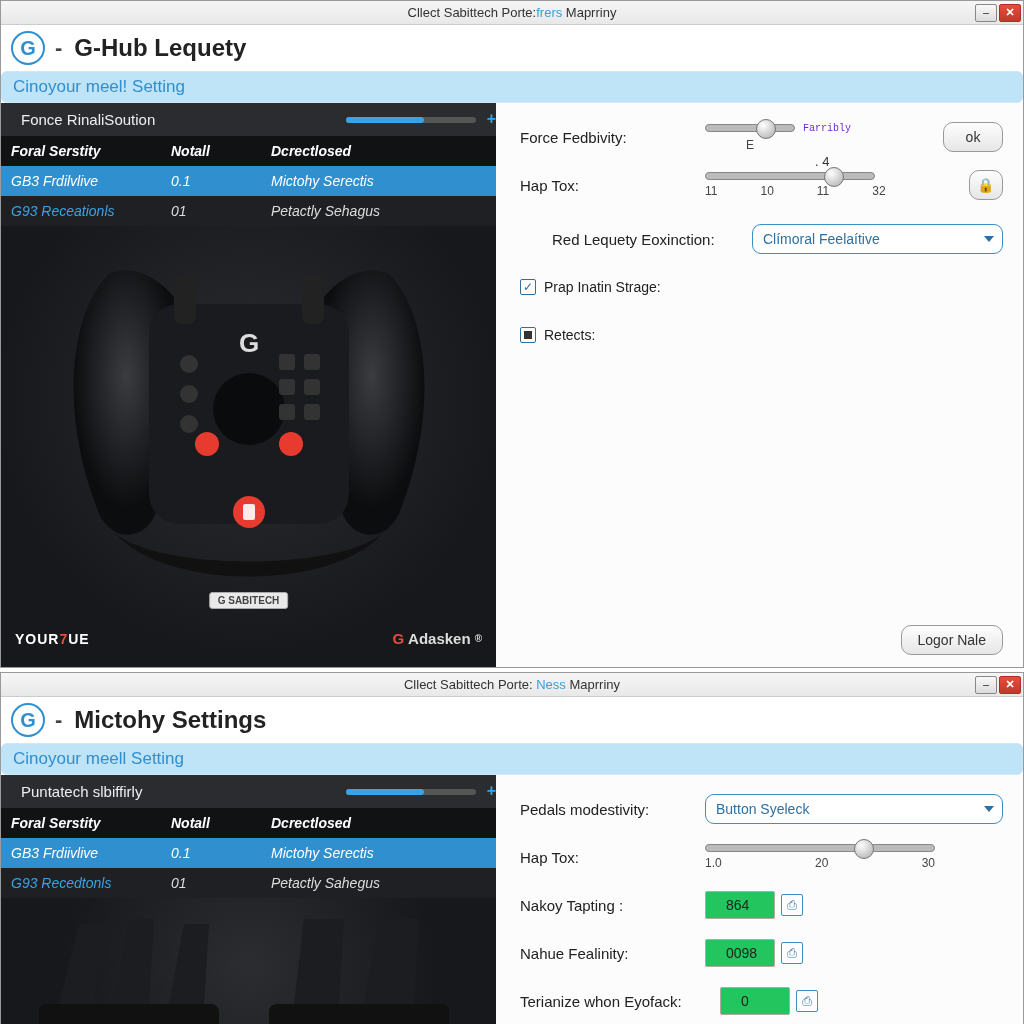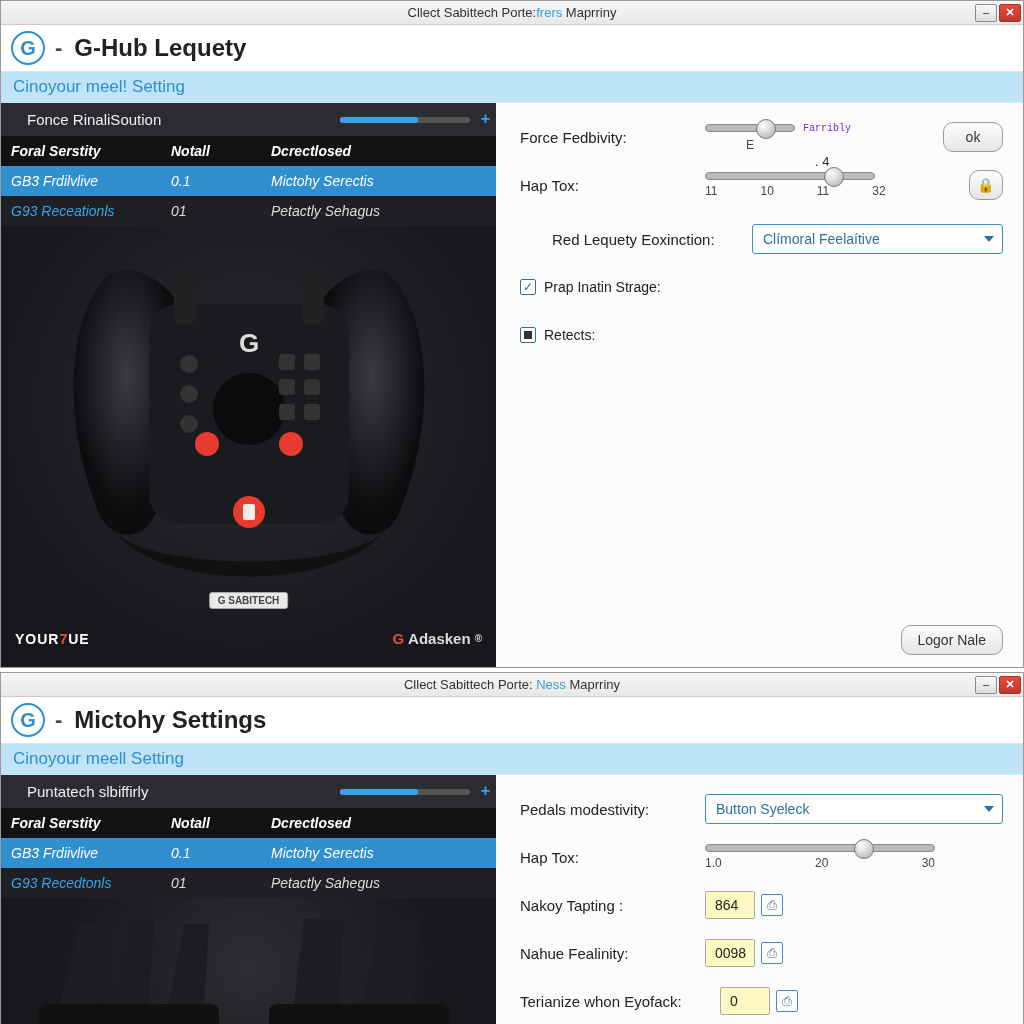--- a/index.html
+++ b/index.html
@@ -79,35 +79,36 @@
     color: #222;
   }
   .header-dash { color:#444; font-size:22px; font-weight:700; margin: 0 4px 0 2px;}
   .subheader {
     background: #bfe3f7;
     color: #2f8fcf;
     font-size: 17px;
     padding: 5px 12px;
     border-top: 1px solid #cde8f6;
     border-bottom: 1px solid #cde8f6;
+    border-radius: 6px;
   }
   .main {
     display: flex;
   }
   .left-pane {
     width: 495px;
     background: #1e2023;
     color: #ddd;
     display: flex;
     flex-direction: column;
   }
   .section-bar {
     display: flex;
     align-items: center;
-    padding: 8px 26px;
+    padding: 8px 20px;
     font-size: 15px;
     color: #eee;
     background: #2a2c30;
     justify-content: space-between;
   }
   .section-bar .bar-slider {
     margin-left: auto;
     width: 130px;
     height: 6px;
     background: #555;
@@ -177,21 +178,21 @@
     border-radius:10px;
     font-size:14px;
     color: #333;
     display:inline-flex; align-items:center; justify-content:center;
     min-width: 60px; height: 30px;
   }
   .icon-btn { width:34px; min-width:34px; padding:0; }
   .select {
     height: 30px;
     border: 1px solid #3a8fc5;
-    border-radius: 3px;
+    border-radius: 9px;
     padding: 0 28px 0 10px;
     background: #fff;
     color: #2f6f9f;
     font-size: 14px;
     position: relative;
     display:flex; align-items:center;
     min-width: 220px;
   }
   .select::after {
     content: "";
@@ -200,22 +201,22 @@
     border-right:5px solid transparent;
     border-top:6px solid #2f6f9f;
   }
   .checkbox {
     width:16px; height:16px; border:1px solid #2f6f9f; border-radius:2px;
     display:inline-flex; align-items:center; justify-content:center;
     font-size:12px; color:#2f6f9f; margin-right:8px; background:#fff;
   }
   .checkbox.square-fill::after { content:""; width:8px; height:8px; background:#333;}
   .text-input {
-    height: 28px; border:1px solid #aaa; border-radius:2px; padding:0 9px;
-    font-size:14px; background:#fef9c3; width:50px; display:flex; align-items:center;
+    height: 28px; border:1px solid #aaa; border-radius:2px; padding:0 20px;
+    font-size:14px; background:#22c55e; width:70px; display:flex; align-items:center;
   }
   .stepper-btn {
     width:22px; height:22px; border:1px solid #3a8fc5; color:#2f6f9f;
     border-radius:2px; background:#fff; display:flex; align-items:center; justify-content:center;
     font-size:12px; margin-left:6px;
   }
   .footer-btn { position:absolute; right:20px; bottom:12px; }
   .pedals-svg { display:block; margin: 6px auto 0; }
 
   

